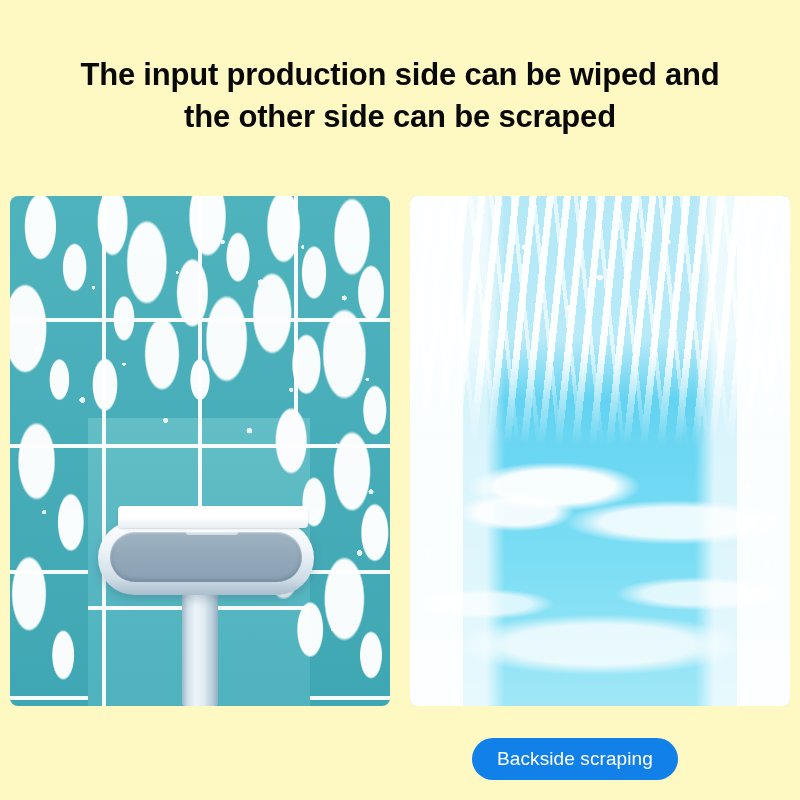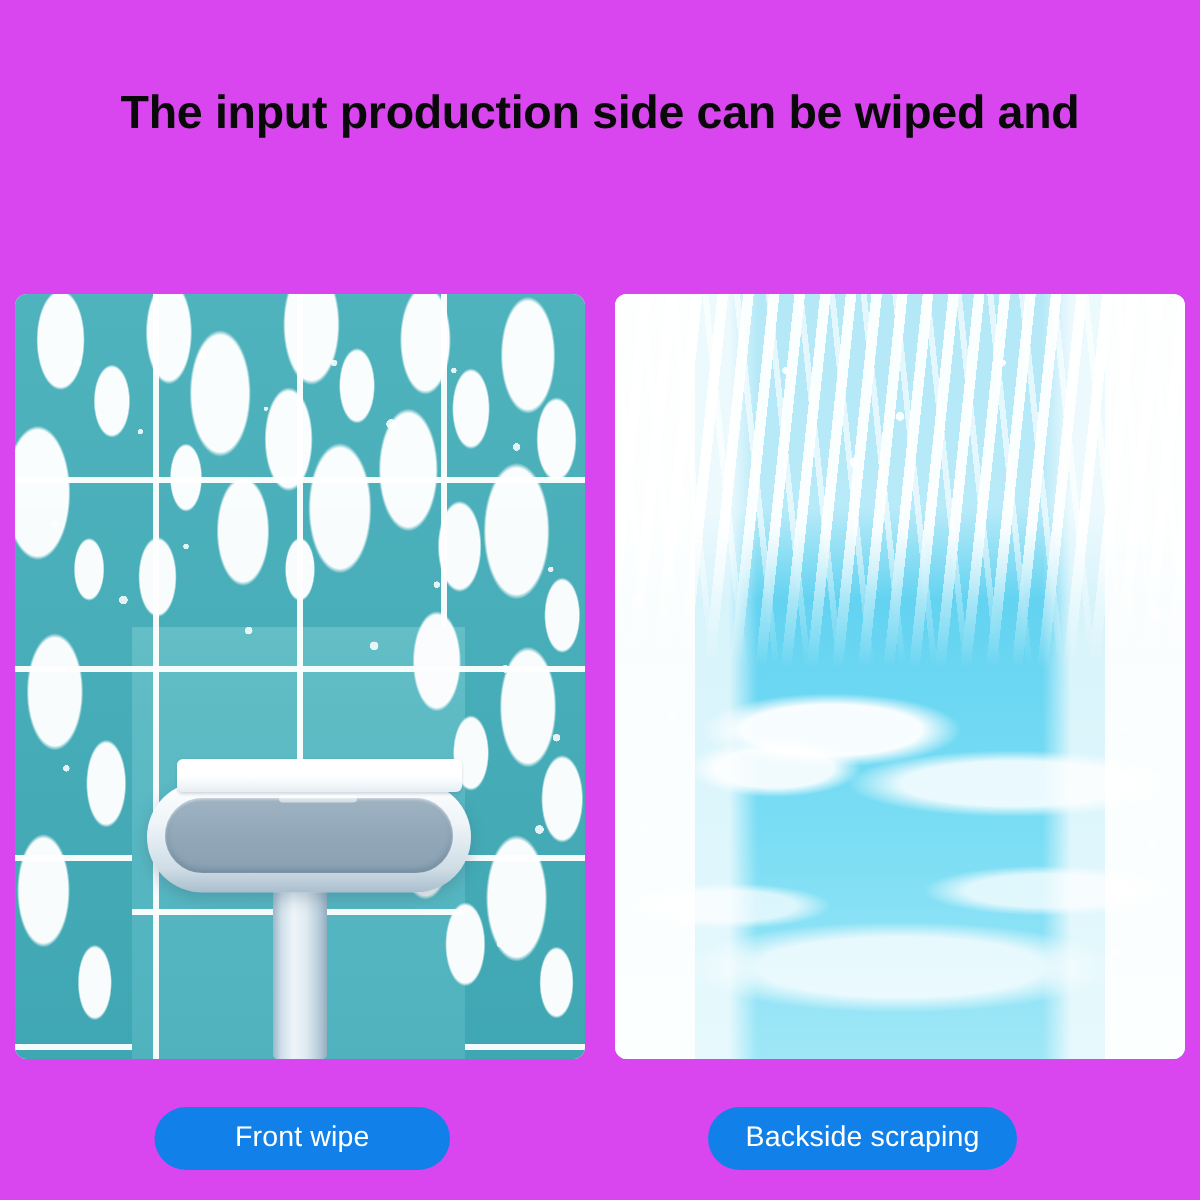--- a/index.html
+++ b/index.html
@@ -5,21 +5,21 @@
 <style>
   * { margin:0; padding:0; box-sizing:border-box; }
 
   html, body {
     width:800px; height:800px;
     background:#ffffff;
     font-family:"Liberation Sans", sans-serif;
     overflow:hidden;
   }
 
-  .page { position:relative; width:800px; height:800px; background:#d946ef; }
+  .page { position:relative; width:800px; height:800px; background:#fef9c3; }
 
   
   .headline {
     position:absolute;
     left:0; top:54px;
     width:800px;
     text-align:center;
     font-size:31px;
     font-weight:700;
     line-height:1.34;
@@ -294,20 +294,21 @@
   .btn-left  { left:103px; top:738px; width:197px; }
   .btn-right { left:472px; top:738px; width:206px; }
 </style>
 </head>
 <body>
 
 <div class="page">
 
   <div class="headline">
     <span class="ln">The input production side can be wiped and</span>
+    <span class="ln">the other side can be scraped</span>
   </div>
 
   <div class="panels">
 
     <div class="panel">
       <div class="tilewall"></div>
       <div class="clean-swath"></div>
       <div class="foam"></div>
       <div class="bubbles"></div>
 
@@ -330,16 +331,15 @@
 
       <div class="tool">
 
         <div class="handle-lower"></div>
 
       </div>
     </div>
 
   </div>
 
-  <button class="btn btn-left">Front wipe</button>
   <button class="btn btn-right">Backside scraping</button>
 
 </div>
 
 </body></html>

